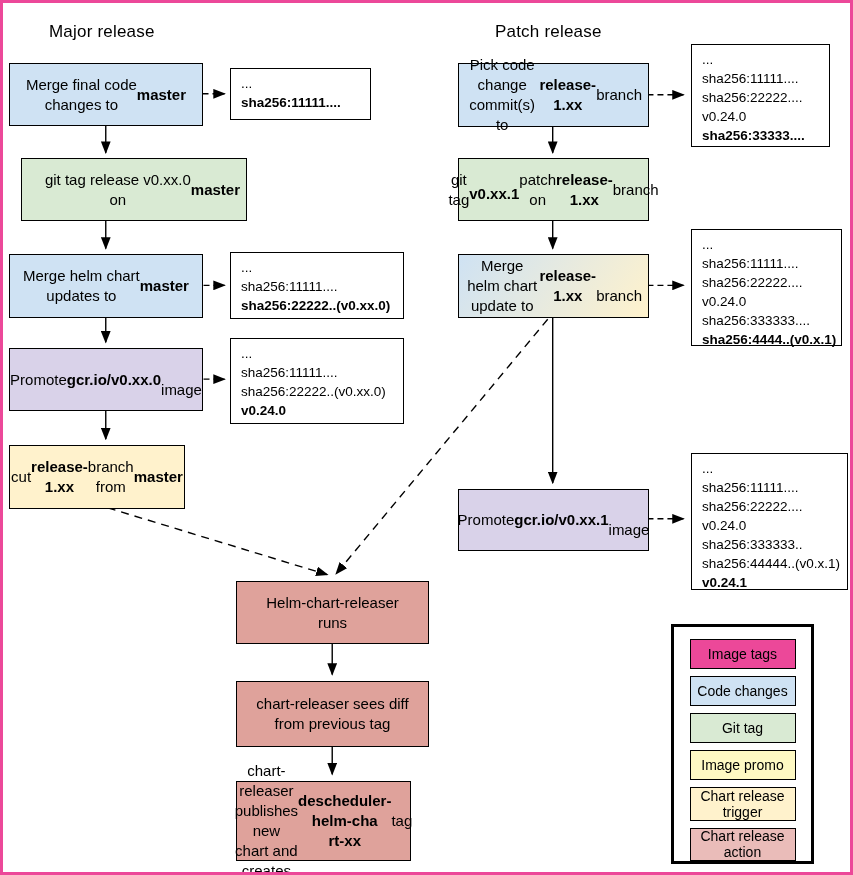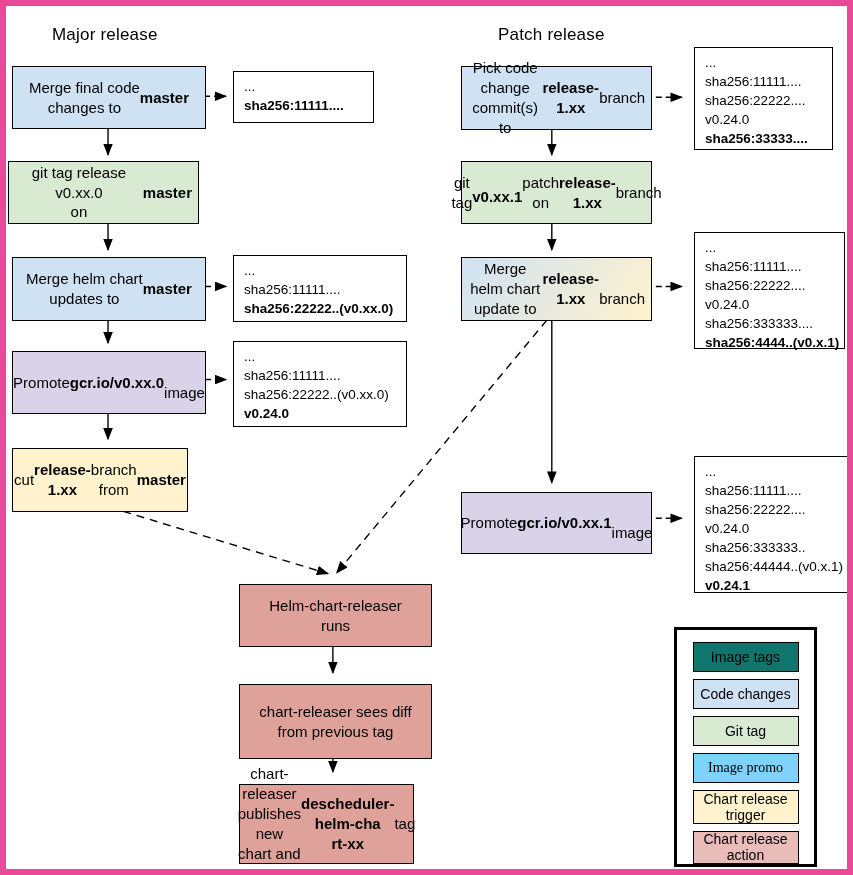--- a/index.html
+++ b/index.html
@@ -1,18 +1,18 @@
 <!DOCTYPE html>
 <html><head>
 <meta charset="utf-8">
 <style>
   html,body{margin:0;padding:0;background:#ffffff;}
   .canvas{
     position:relative;width:853px;height:875px;box-sizing:border-box;
-    background:#ffffff;border:6px solid #ec4899;overflow:hidden;
+    background:#ffffff;border:3px solid #ec4899;overflow:hidden;
     font-family:"Liberation Sans",sans-serif;color:#000;
   }
   .arrows{position:absolute;left:0;top:0;width:100%;height:100%;pointer-events:none;}
   .col-title{position:absolute;font-size:17px;letter-spacing:.2px;}
   .node{
     position:absolute;border:1px solid #000;box-sizing:border-box;
     display:flex;align-items:center;justify-content:center;text-align:center;
     font-size:15px;line-height:1.33;white-space:pre-line;padding:2px 6px;
   }
   .tag-box{
@@ -61,21 +61,21 @@
 
     <path d="M105,506 L325,573" stroke="#000" stroke-width="1.4" fill="none" stroke-dasharray="8 6" marker-end="url(#ah)"></path>
     <path d="M546,317 L334,572" stroke="#000" stroke-width="1.4" fill="none" stroke-dasharray="8 6" marker-end="url(#ah)"></path>
   </svg>
 
   <div class="col-title" style="left:46px;top:19px">Major release</div>
   <div class="col-title" style="left:492px;top:19px">Patch release</div>
 
   <div class="node" style="left: 6px; top: 60px; width: 194px; height: 63px; background: rgb(207, 226, 243);"><span>Merge final code
 changes to </span><span style="font-weight: 700;">master</span></div>
-  <div class="node" style="left: 2px; top: 155px; width: 191px; height: 63px; background: rgb(217, 234, 211); justify-content: flex-end;"><span>git tag release v0.xx.0
+  <div class="node" style="left: 18px; top: 155px; width: 226px; height: 63px; background: rgb(217, 234, 211); justify-content: flex-end;"><span>git tag release v0.xx.0
 on </span><span style="font-weight: 700;">master</span></div>
   <div class="node" style="left: 6px; top: 251px; width: 194px; height: 64px; background: rgb(207, 226, 243);"><span>Merge helm chart
 updates to </span><span style="font-weight: 700;">master</span></div>
   <div class="node" style="left: 6px; top: 345px; width: 194px; height: 63px; background: rgb(217, 210, 233);"><span>Promote </span><span style="font-weight: 700;">gcr.io/v0.xx.0</span><span>
 image</span></div>
   <div class="node" style="left: 6px; top: 442px; width: 176px; height: 64px; background: rgb(255, 242, 204);"><span>cut </span><span style="font-weight: 700;">release-1.xx</span><span> branch
 from </span><span style="font-weight: 700;">master</span></div>
 
   <div class="node" style="left: 455px; top: 60px; width: 191px; height: 64px; background: rgb(207, 226, 243);"><span>Pick code change
 commit(s) to
@@ -83,21 +83,21 @@
   <div class="node" style="left: 455px; top: 155px; width: 191px; height: 63px; background: rgb(217, 234, 211);"><span>git tag </span><span style="font-weight: 700; margin-top: 8px;">v0.xx.1</span><span> patch on
 </span><span style="font-weight: 700;">release-1.xx</span><span> branch</span></div>
   <div class="node" style="left: 455px; top: 251px; width: 191px; height: 64px; background: linear-gradient(125deg, rgb(207, 226, 243) 0%, rgb(255, 242, 204) 100%);"><span>Merge helm chart
 update to </span><span style="font-weight: 700;">release-1.xx</span><span>
 branch</span></div>
   <div class="node" style="left: 455px; top: 486px; width: 191px; height: 62px; background: rgb(217, 210, 233);"><span>Promote </span><span style="font-weight: 700;">gcr.io/v0.xx.1</span><span>
 image</span></div>
 
   <div class="node" style="left: 233px; top: 578px; width: 193px; height: 63px; background: rgb(223, 162, 155);"><span>Helm-chart-releaser
 runs</span></div>
-  <div class="node" style="left: 233px; top: 678px; width: 193px; height: 75px; background: rgb(223, 162, 155);"><span>chart-releaser sees diff
+  <div class="node" style="left: 233px; top: 678px; width: 193px; height: 66px; background: rgb(223, 162, 155);"><span>chart-releaser sees diff
 from previous tag</span></div>
   <div class="node" style="left: 233px; top: 778px; width: 175px; height: 80px; background: rgb(223, 162, 155);"><span>chart-releaser publishes
 new chart and creates
 </span><span style="font-weight: 700;">descheduler-helm-cha
 rt-xx</span><span> tag</span></div>
 
   <div class="tag-box" style="left:227px;top:65px;width:141px;height:52px">
       <div class="tag-line"><span>...</span></div>
       <div class="tag-line"><span style="font-weight: 700;">sha256:11111....</span></div>
     </div>
@@ -131,23 +131,23 @@
       <div class="tag-line"><span>...</span></div>
       <div class="tag-line"><span>sha256:11111....</span></div>
       <div class="tag-line"><span>sha256:22222....</span></div>
       <div class="tag-line"><span>v0.24.0</span></div>
       <div class="tag-line"><span>sha256:333333..</span></div>
       <div class="tag-line"><span>sha256:44444..(v0.x.1)</span></div>
       <div class="tag-line"><span style="font-weight: 700;">v0.24.1</span></div>
     </div>
 
   <div class="legend" style="left:668px;top:621px;width:143px;height:240px">
-      <div class="legend-chip" style="background: #0f766e;">Image tags</div>
+      <div class="legend-chip" style="background: #ec4899;">Image tags</div>
       <div class="legend-chip" style="background: rgb(207, 226, 243);">Code changes</div>
       <div class="legend-chip" style="background: rgb(217, 234, 211);">Git tag</div>
-      <div class="legend-chip" style="background: #7dd3fc; font-family: Liberation Serif, serif;">Image promo</div>
+      <div class="legend-chip" style="background: #fef9c3;">Image promo</div>
       <div class="legend-chip" style="background: rgb(255, 242, 204);">Chart release
 trigger</div>
       <div class="legend-chip" style="background: rgb(234, 188, 185);">Chart release
 action</div>
     </div>
 
 </div>
 
 </body></html>

